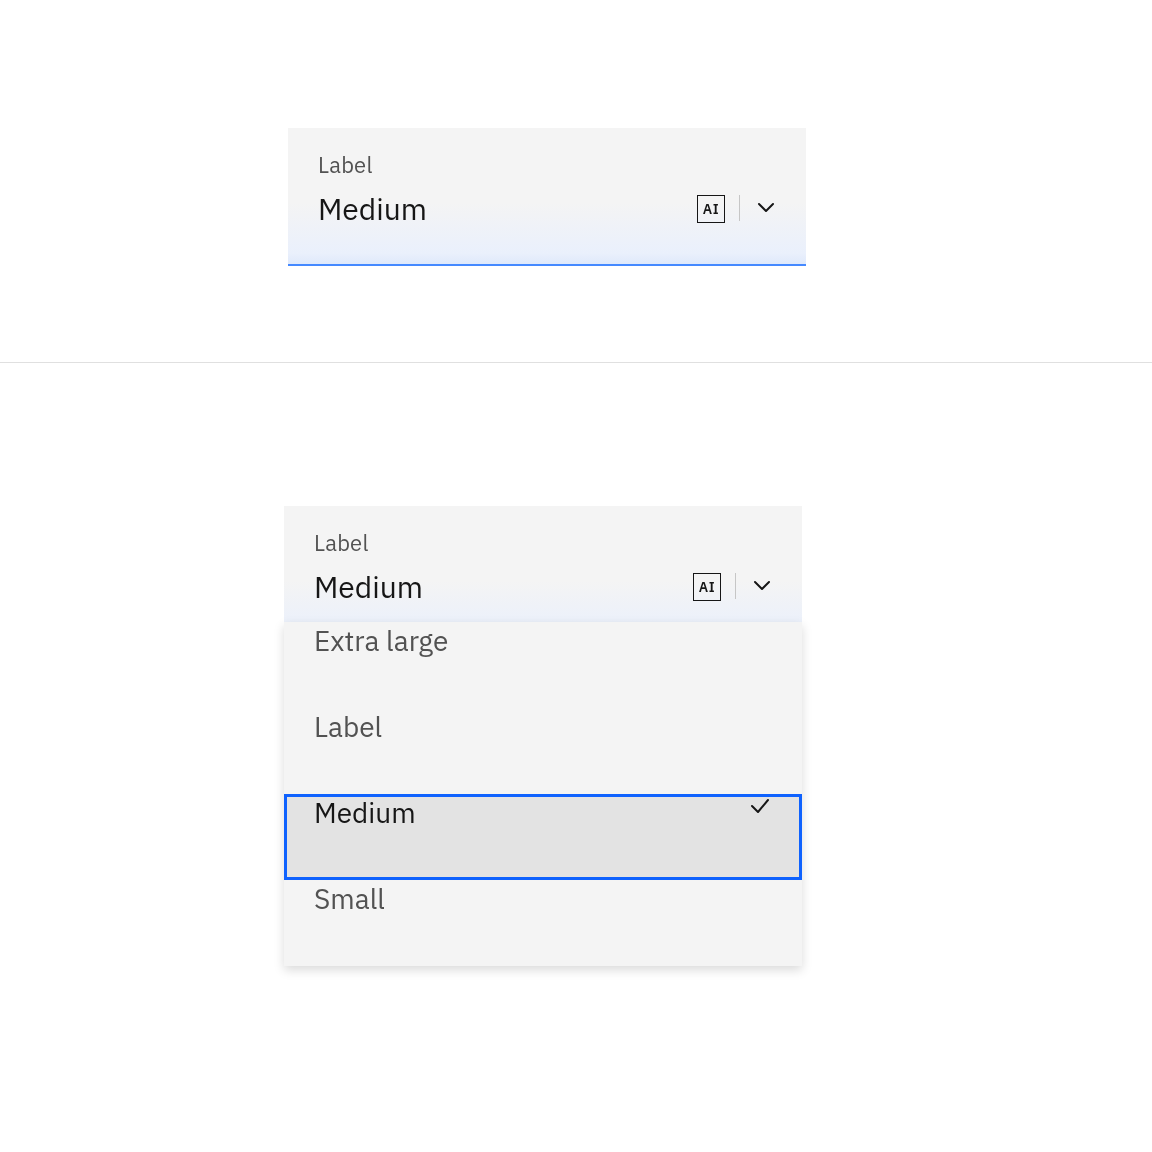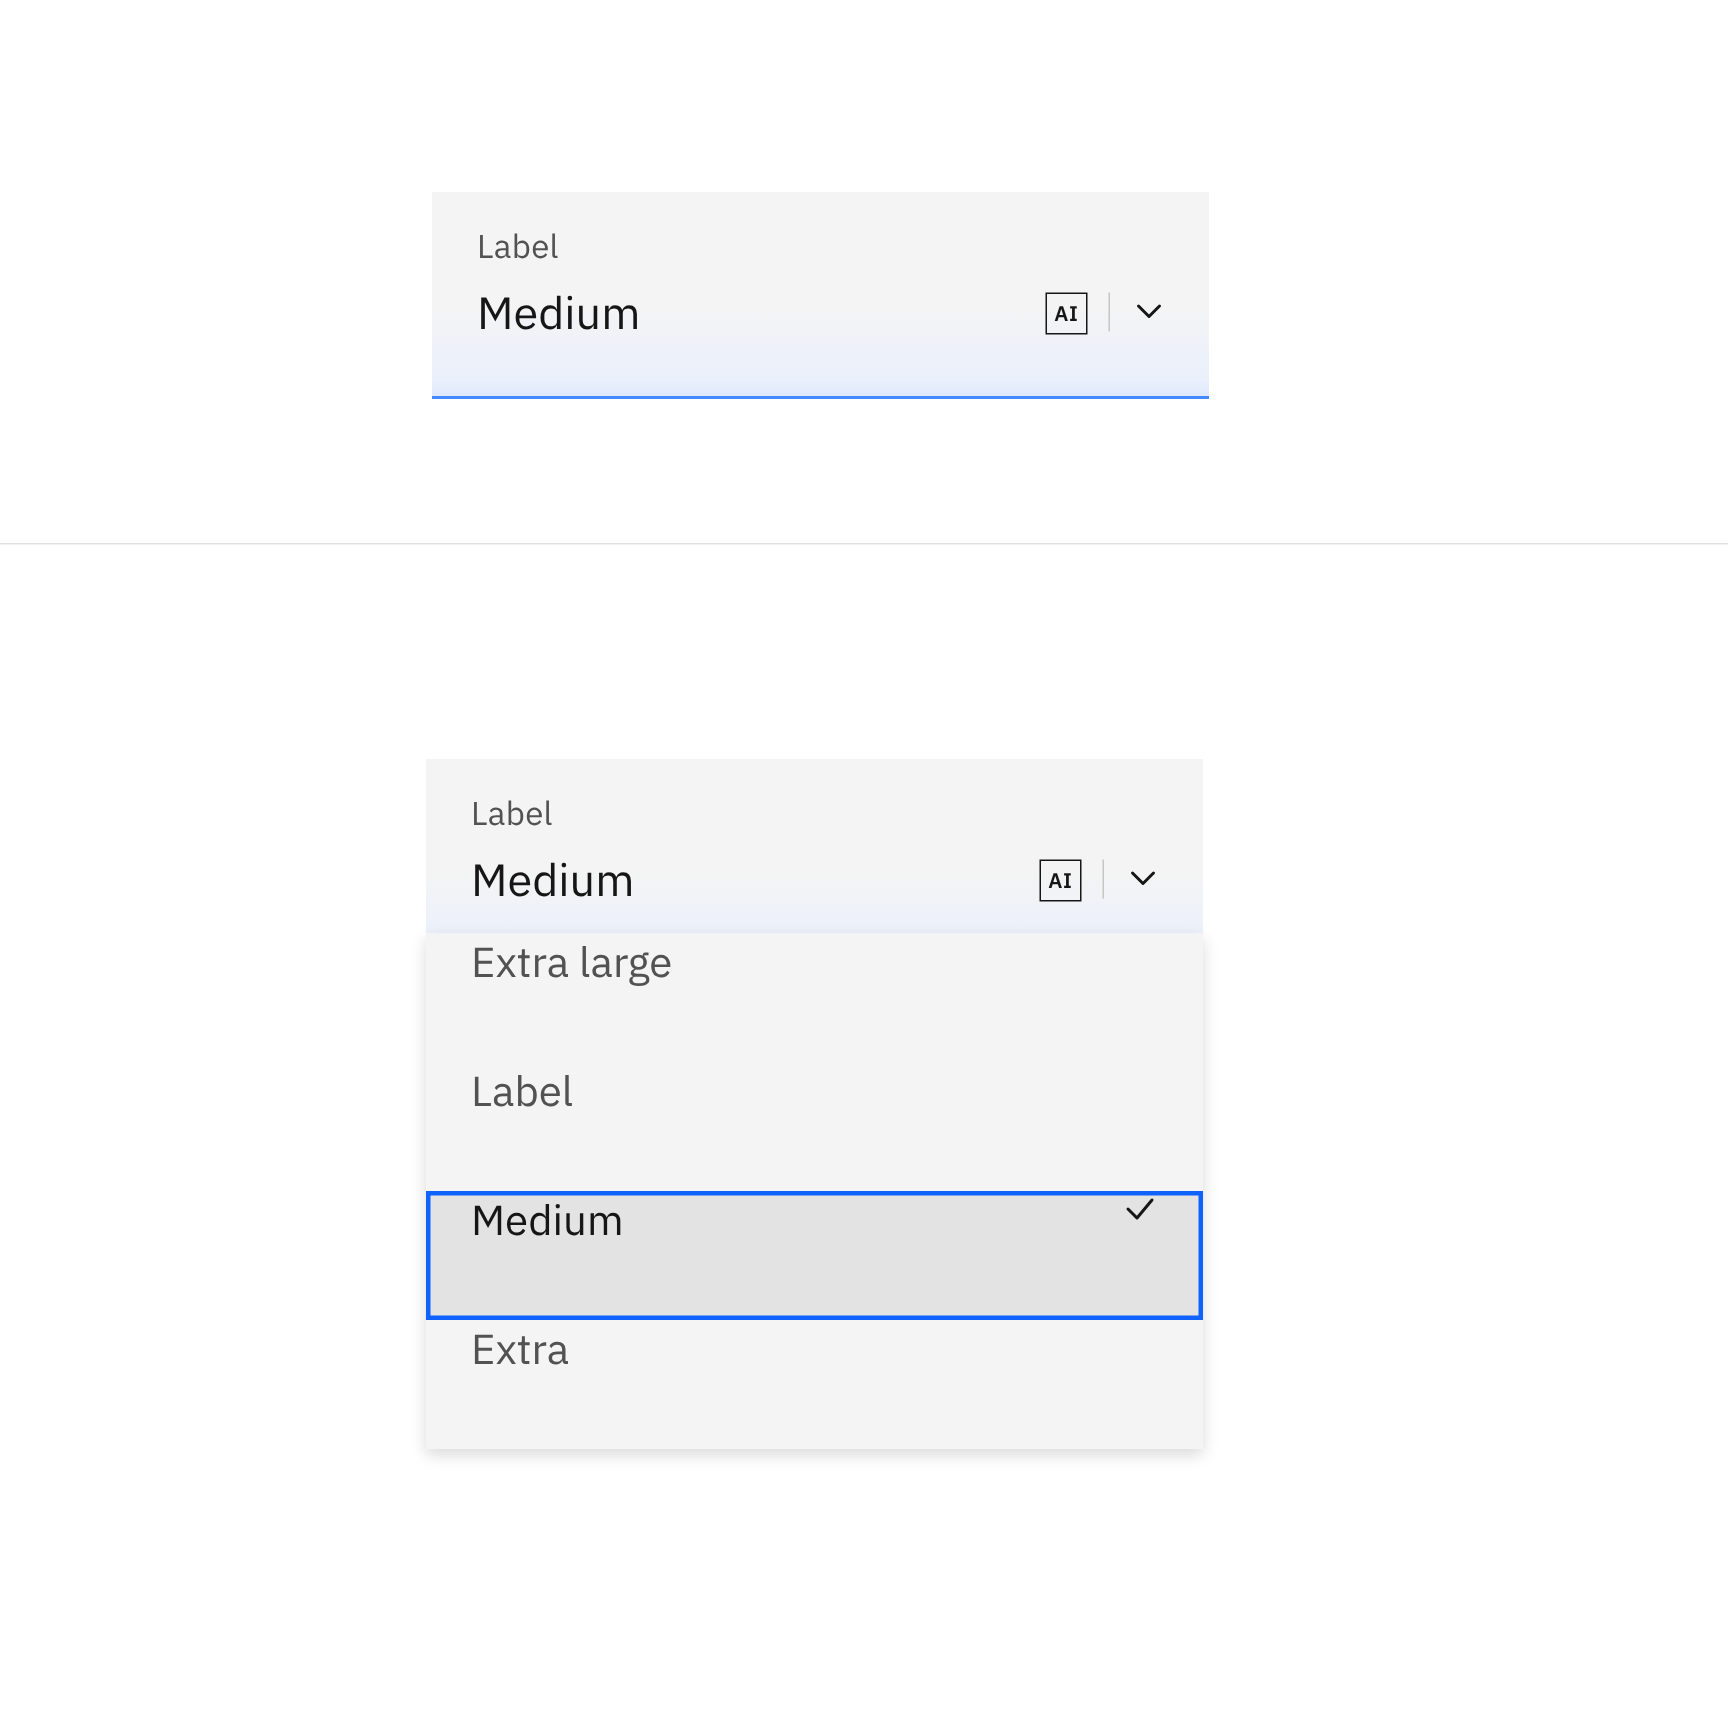--- a/index.html
+++ b/index.html
@@ -145,17 +145,17 @@
     </div>
     <div class="option selected">
       <span>Medium</span>
       <span class="check">
         <svg width="24" height="24" viewBox="0 0 24 24" fill="none">
             <path d="M4 12l6 6L20 6" stroke="#161616" stroke-width="2" stroke-linecap="round" stroke-linejoin="round"></path>
           </svg>
       </span>
     </div>
     <div class="option">
-      <span>Extra</span>
+      <span>Small</span>
     </div>
   </div>
 
 </div>
 
 </body></html>

